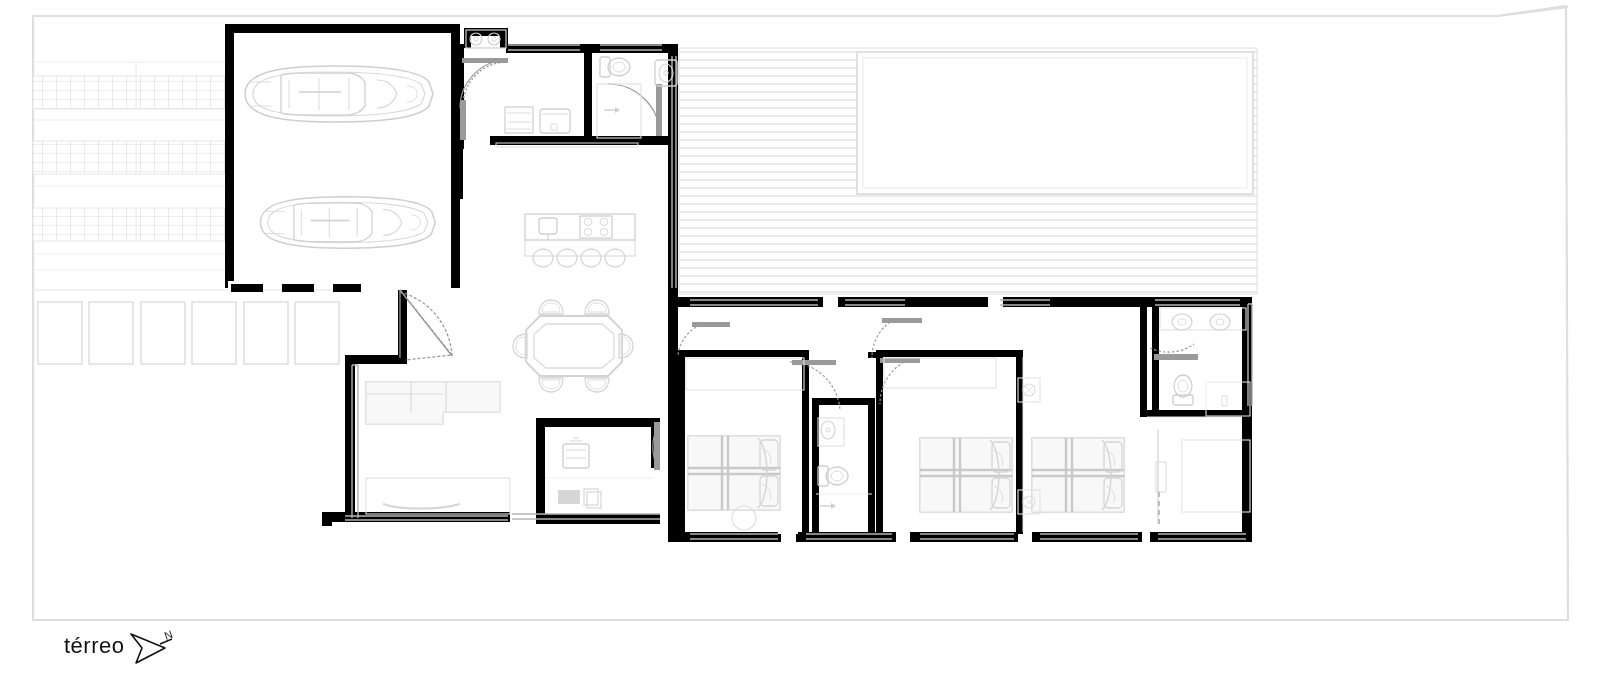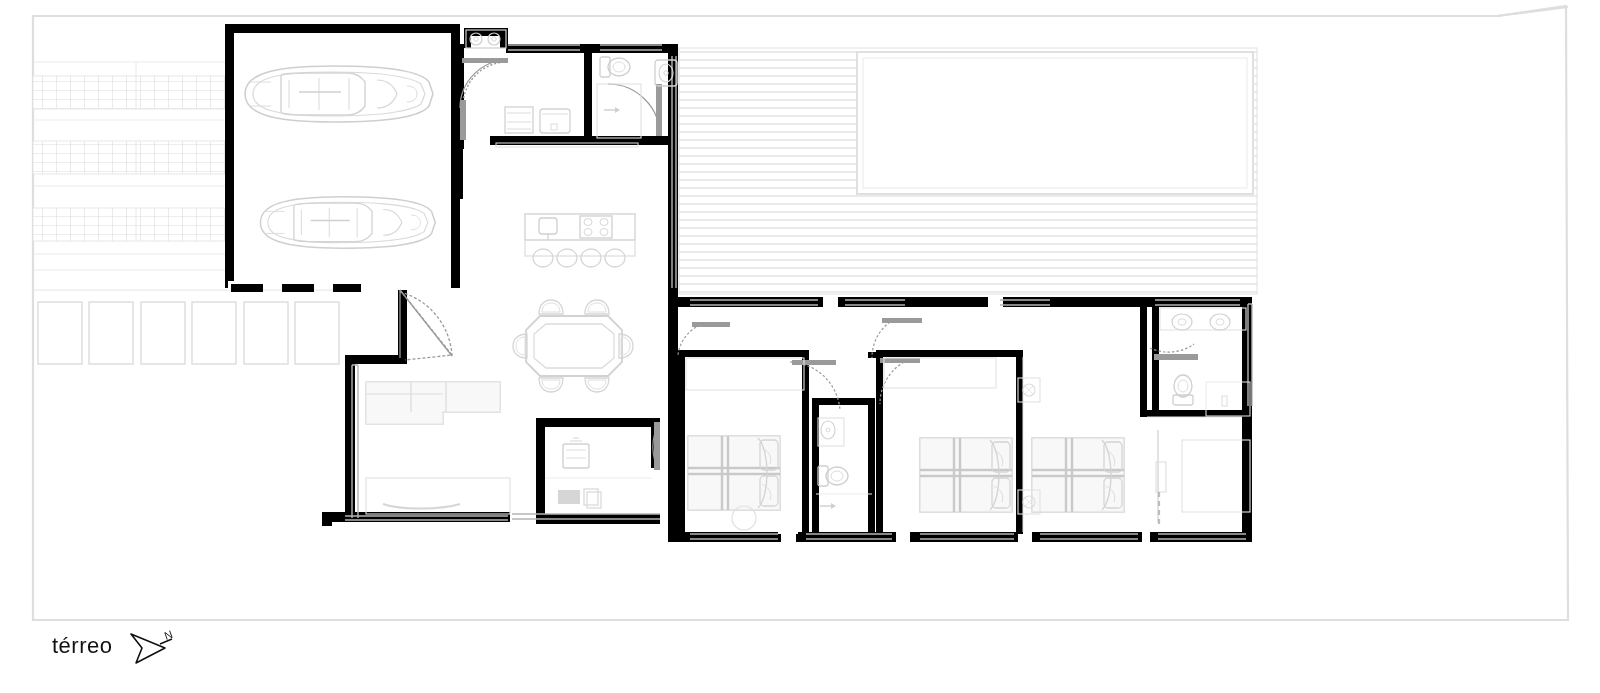--- a/index.html
+++ b/index.html
@@ -29,21 +29,21 @@
   }
   .plan-label {
     position: absolute;
     font-family: "Liberation Sans", sans-serif;
     font-size: 22px;
     letter-spacing: 0.5px;
     color: #111111;
     white-space: nowrap;
   }
   #floor-label {
-    left: 52px;
+    left: 64px;
     top: 633px;
   }
 </style>
 </head>
 <body>
 
 <div id="plan-root">
 
   <svg id="plan-svg" viewBox="0 0 1600 693" xmlns="http://www.w3.org/2000/svg">
 

